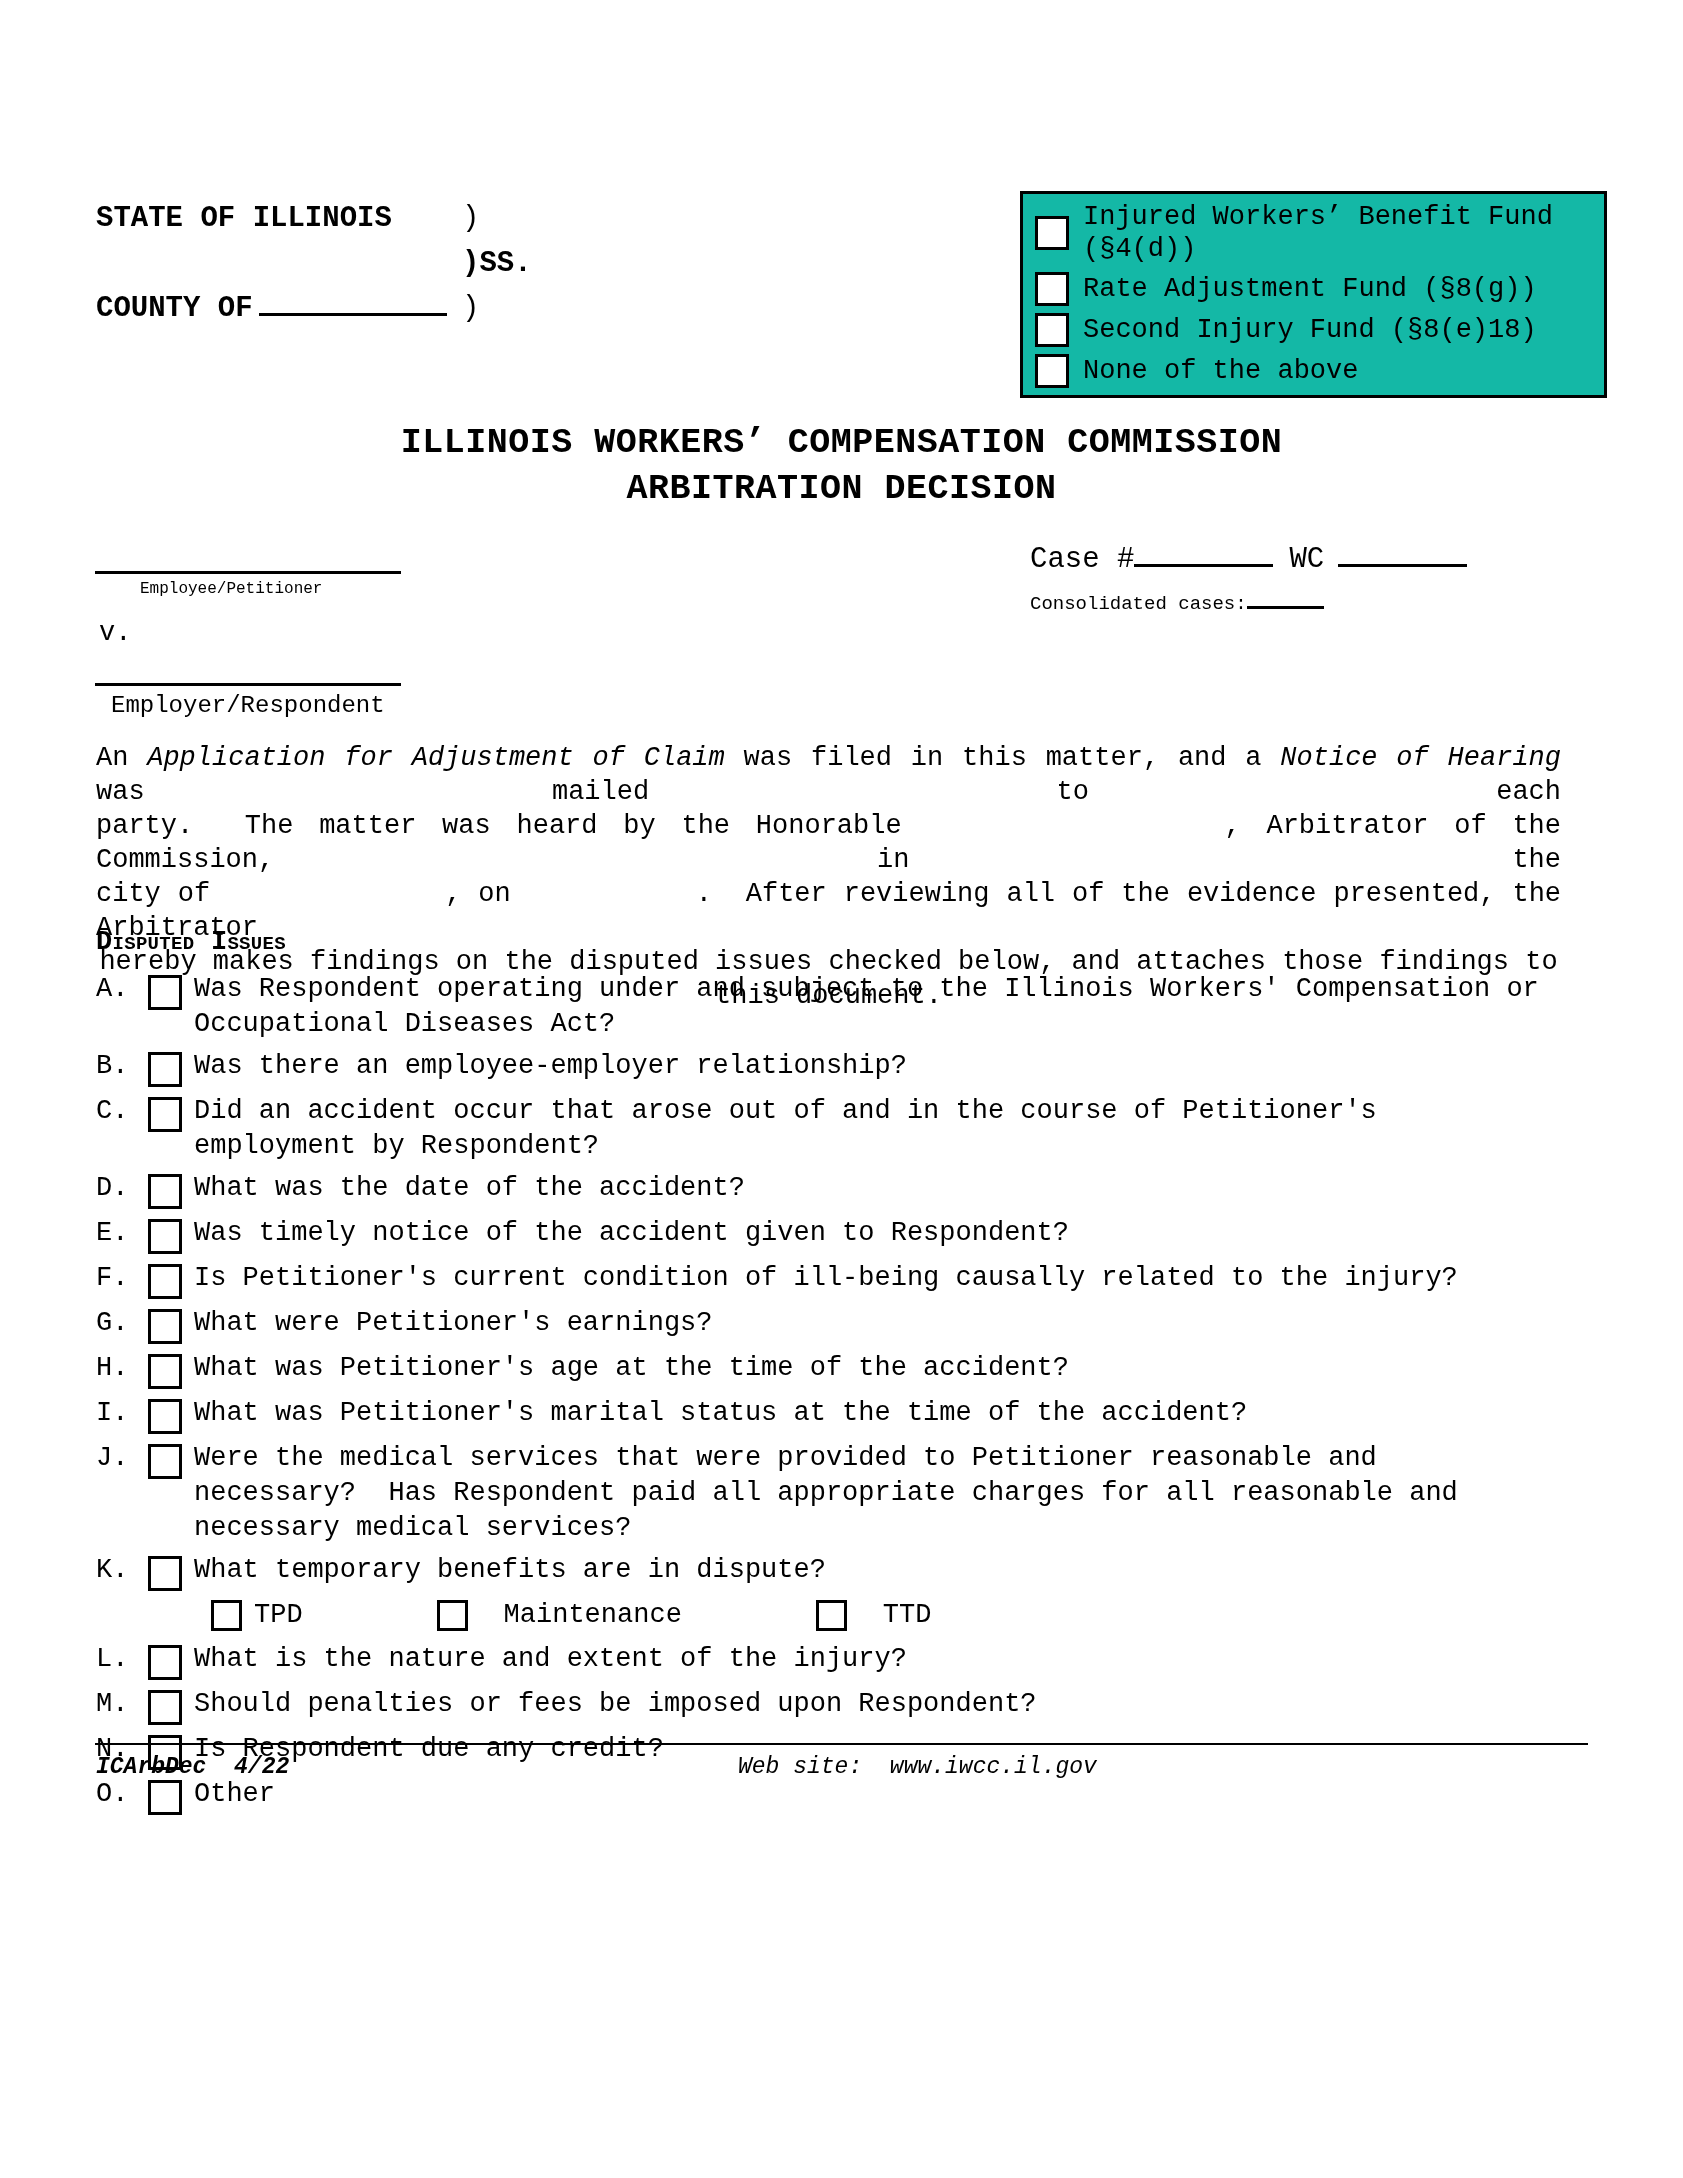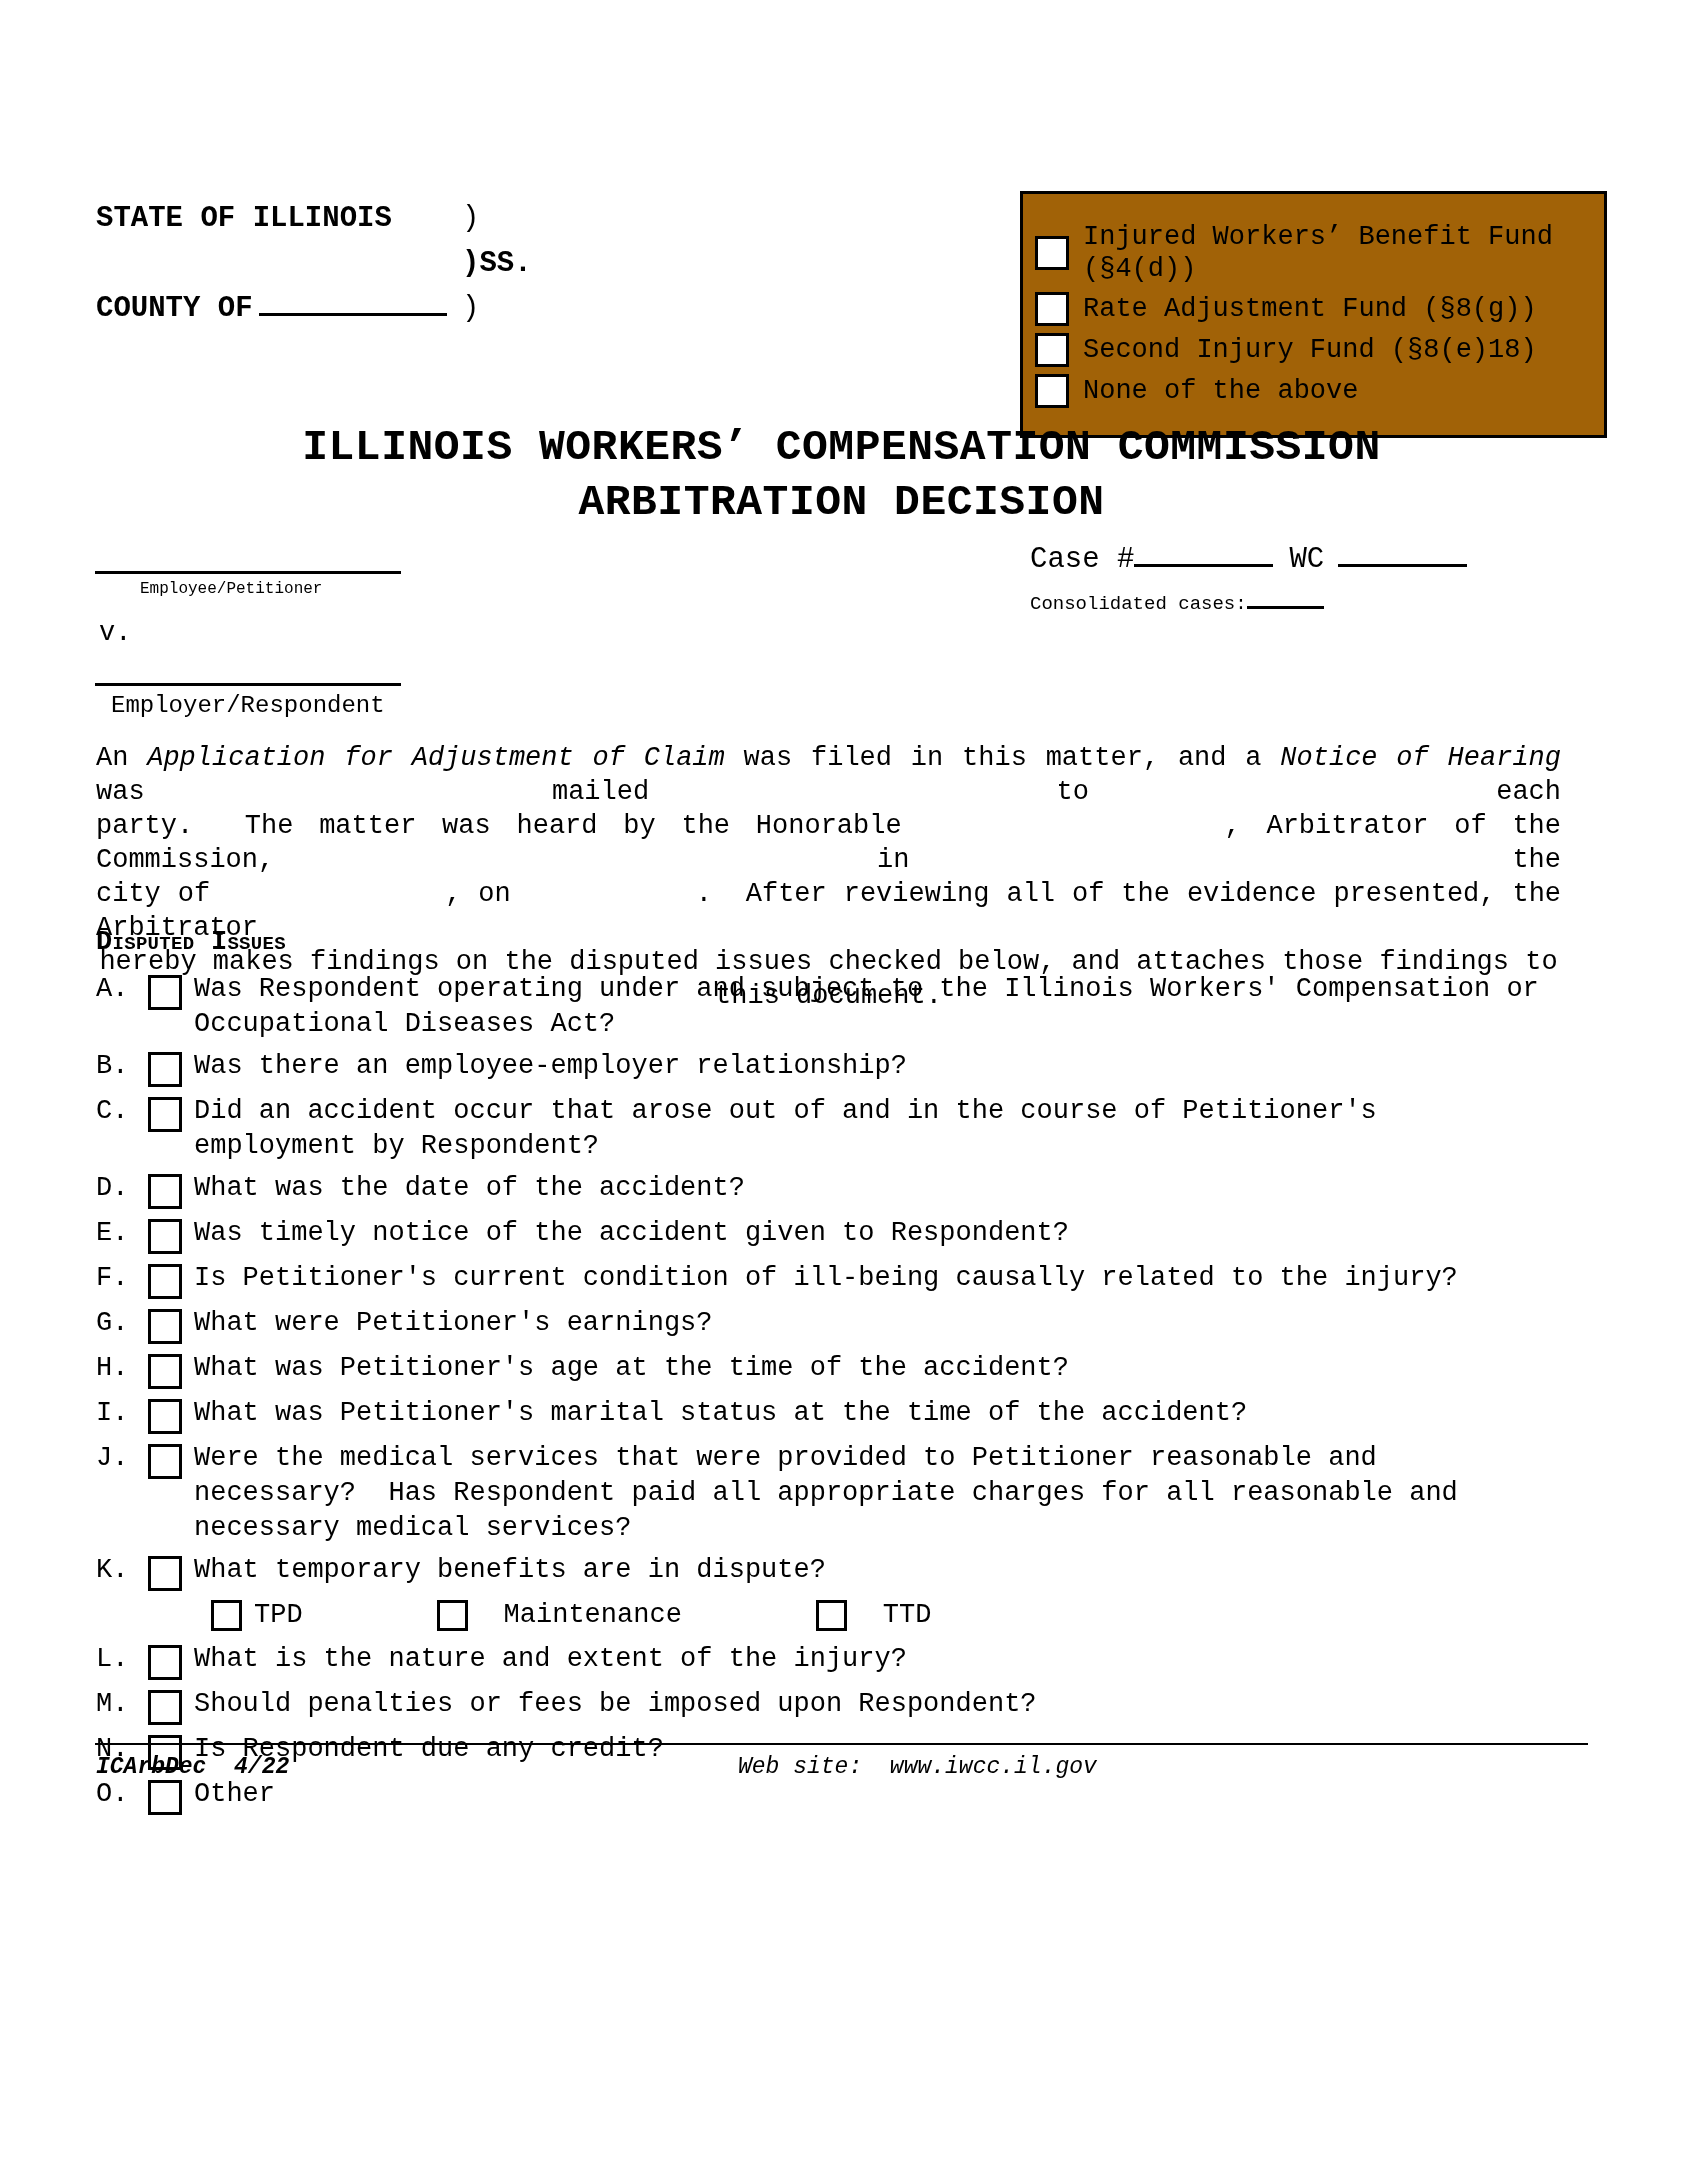--- a/index.html
+++ b/index.html
@@ -17,27 +17,27 @@
 
   
   .venue { position: absolute; left: 96px; top: 196px; width: 515px; font-size: 29px; }
   .v-row { display: flex; line-height: 45px; }
   .v-left { width: 366px; }
   .v-paren { flex: none; }
   .fill-line { display: inline-block; border-bottom: 3px solid #000; height: 22px; vertical-align: baseline; }
   .county-line { width: 188px; margin-left: 6px; }
 
   
-  .fund-box { position: absolute; left: 1020px; top: 191px; width: 557px; border: 3px solid #000; padding: 20px 12px; background: #a16207; }
+  .fund-box { position: absolute; left: 1020px; top: 191px; width: 557px; border: 3px solid #000; padding: 0 12px; background: #14b8a6; }
   .fund-row { display: flex; align-items: center; margin: 7px 0; font-size: 27px; line-height: 32px; }
   .cb { flex: none; width: 28px; height: 28px; border: 3px solid #000; background: #fff; }
   .fund-row .cb { margin-right: 14px; }
 
   
-  .doc-title { position: absolute; left: 0; top: 423px; width: 100%; text-align: center; font-weight: bold; font-size: 43px; letter-spacing: 0.5px; }
+  .doc-title { position: absolute; left: 0; top: 423px; width: 100%; text-align: center; font-weight: bold; font-size: 35px; letter-spacing: 0.5px; }
   .doc-title .t2 { margin-top: 6px; }
 
   
   .case-line { position: absolute; left: 1030px; top: 542px; font-size: 29px; }
   .case-blank { width: 139px; }
   .wc-blank { width: 129px; margin-left: 14px; }
   .wc-label { margin-left: 16px; }
   .consolidated { position: absolute; left: 1030px; top: 584px; font-size: 19px; }
   .consolidated-blank { width: 77px; }
 

